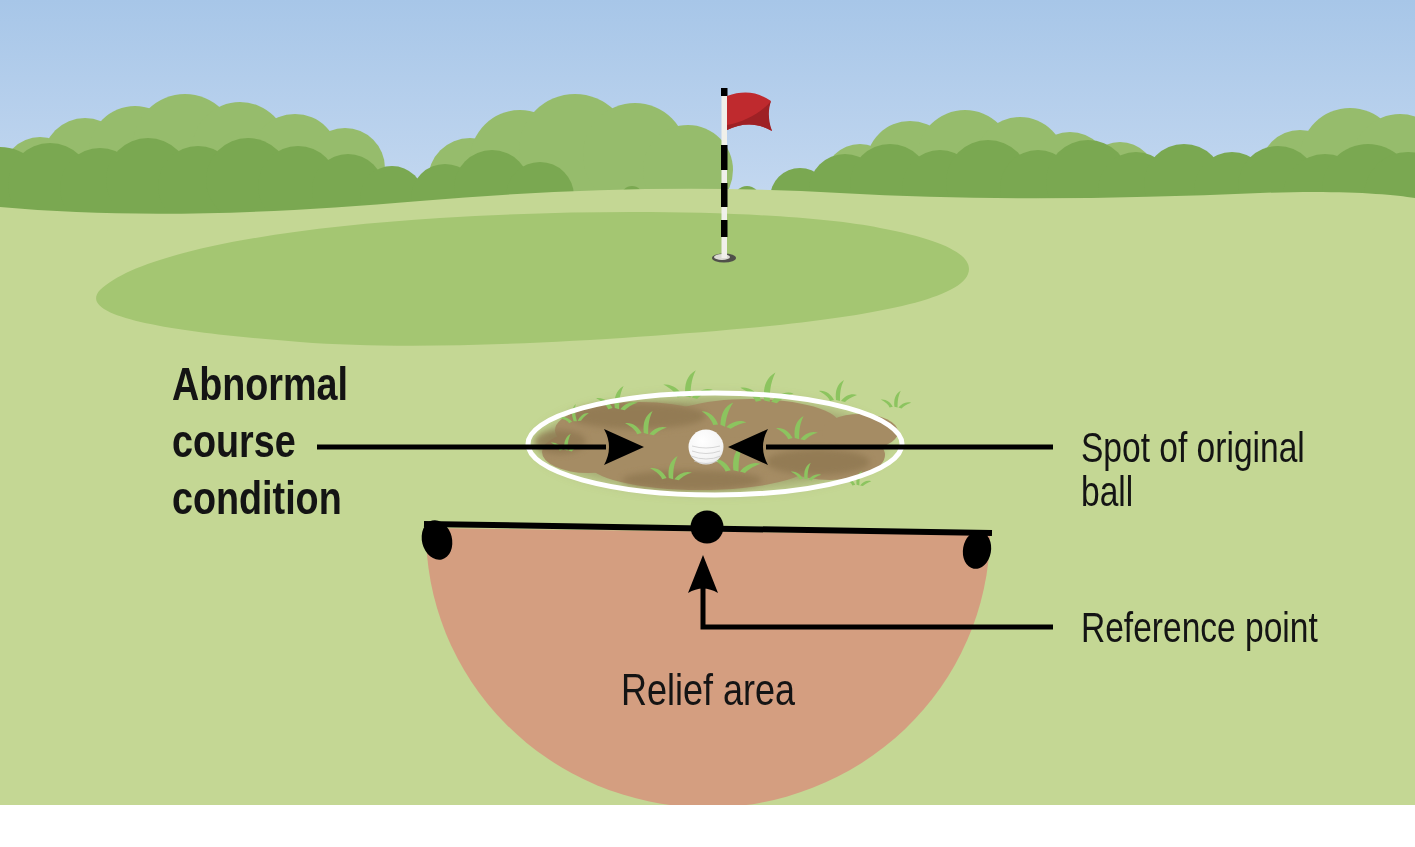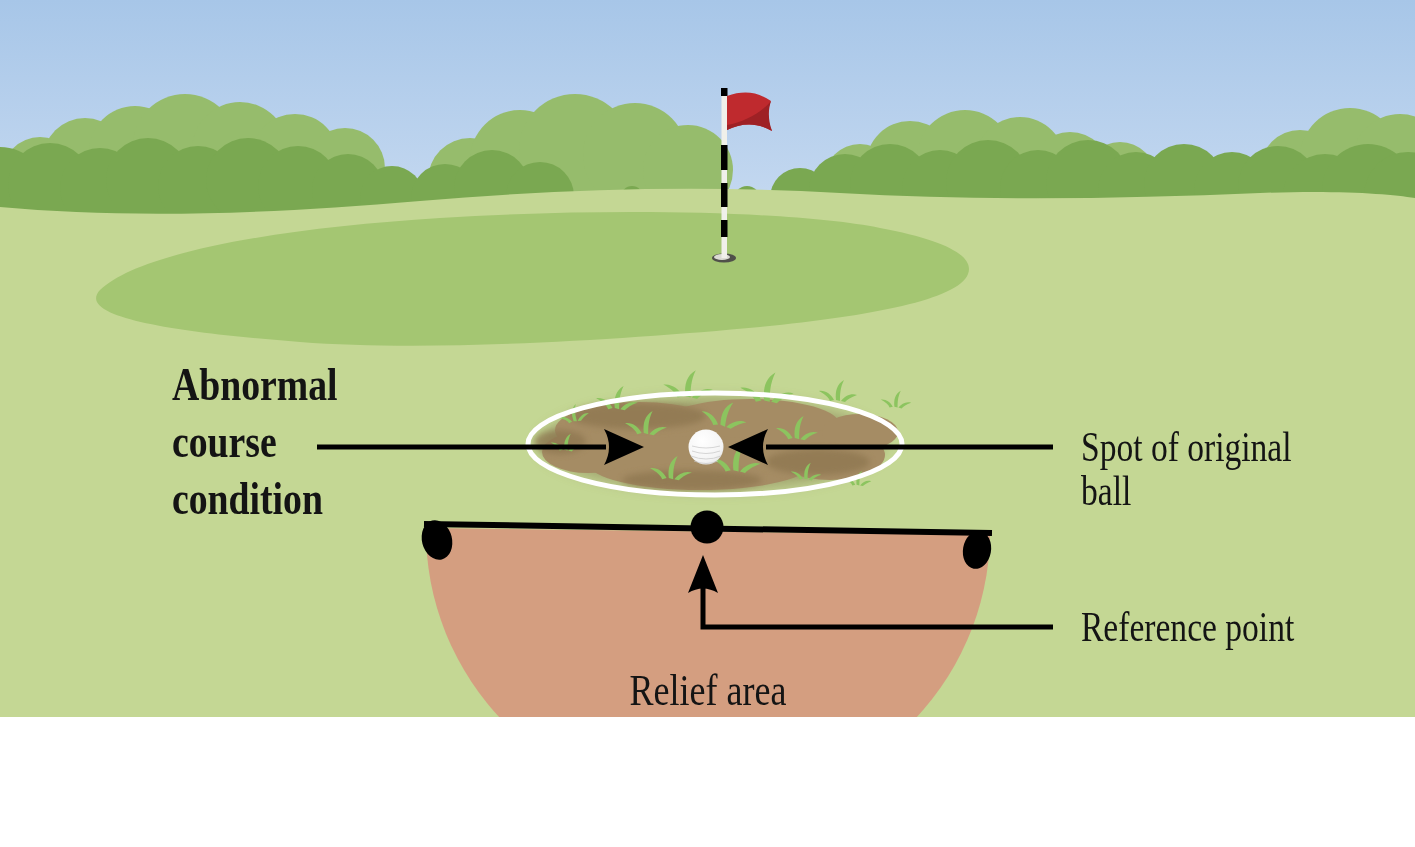--- a/index.html
+++ b/index.html
@@ -1,17 +1,17 @@
 <!DOCTYPE html>
 <html style="--sky-top: #a7c6e8; --sky-bottom: #cfdff3; --bush-light: #96bc6c; --bush-dark: #7aa851; --grass-light: #c4d794; --green-mid: #a4c672; --relief-pink: #d49e80; --mud: #a58c64; --mud-dark: #8d7650; --mud-halo: #7e6f4a; --grass-tuft: #8cc45f; --flag-red: #bf2a2e; --flag-red-dark: #9e2125; --pole-white: #f0f0ea; --line-ink: #000000; --label-ink: #141414; --ball-white: #ffffff; --ball-shade: #d2d2d2;"><head>
 <meta charset="utf-8">
 <style>
   html,body{margin:0;padding:0;background:#fff;}
-  .stage{position:relative;width:1415px;height:717px;overflow:hidden;
-         font-family:Liberation Serif, serif;background:var(--grass-light,#c4d794);}
+  .stage{position:relative;width:1415px;height:805px;overflow:hidden;
+         font-family:Liberation Sans, sans-serif;background:var(--grass-light,#c4d794);}
   .stage svg{position:absolute;left:0;top:0;}
   .lbl{position:absolute;color:var(--label-ink,#141414);white-space:pre-line;}
   .lbl-bold{font-weight:700;font-size:46px;line-height:57px;width:260px;
             transform:scaleX(0.82);transform-origin:0 0;}
   .lbl-reg{font-weight:400;font-size:43px;line-height:44px;
            transform:scaleX(0.78);transform-origin:0 50%;}
   .lbl-center{font-weight:400;font-size:45px;line-height:46px;
               transform:translateX(-50%) scaleX(0.8);}
   
   .f-bush-light{fill:var(--bush-light,#96bc6c);}

